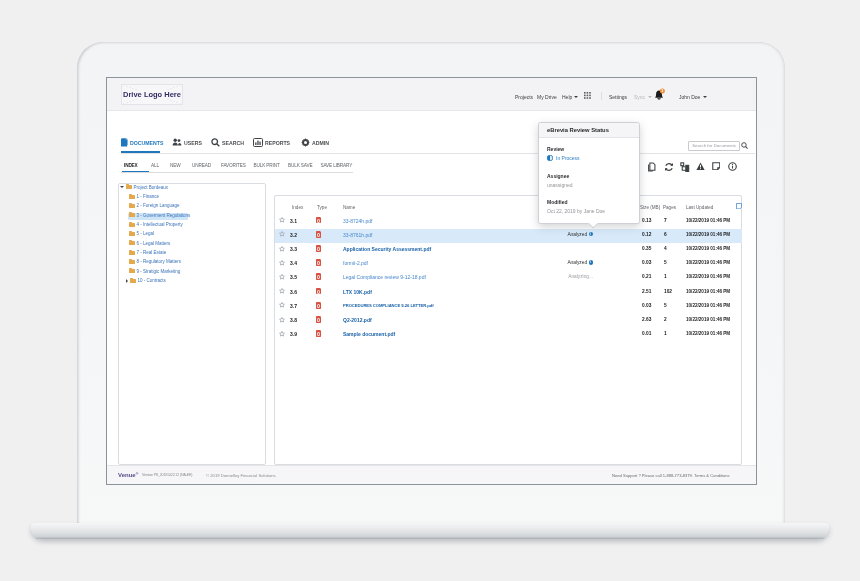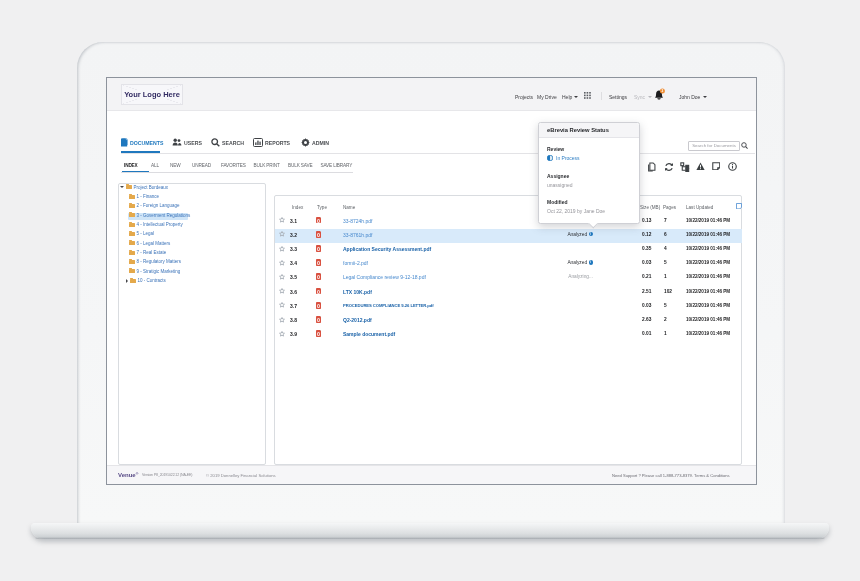--- a/index.html
+++ b/index.html
@@ -82,21 +82,21 @@
 .ic{position:absolute}
 </style>
 </head>
 <body>
 <div id="stage">
   <div id="lid"></div>
   <div id="base"></div>
   <div id="disp">
     <div id="hband"></div>
     <div id="logo">
-        <span>Your Logo Here</span>
+        <span>Drive Logo Here</span>
       </div>
     
     <span class="tm" style="left:408px">Projects</span>
     <span class="tm" style="left:430px">My Drive</span>
     <span class="tm" style="left:455px">Help<span class="caret"></span></span>
     <svg class="ic" style="left:477px;top:14px" width="7" height="7" viewBox="0 0 7 7">
         <g fill="#5a5d62">
           <rect x="0" y="0" width="1.6" height="1.6"></rect>
           <rect x="2.6" y="0" width="1.6" height="1.6"></rect>
           <rect x="5.2" y="0" width="1.6" height="1.6"></rect>

